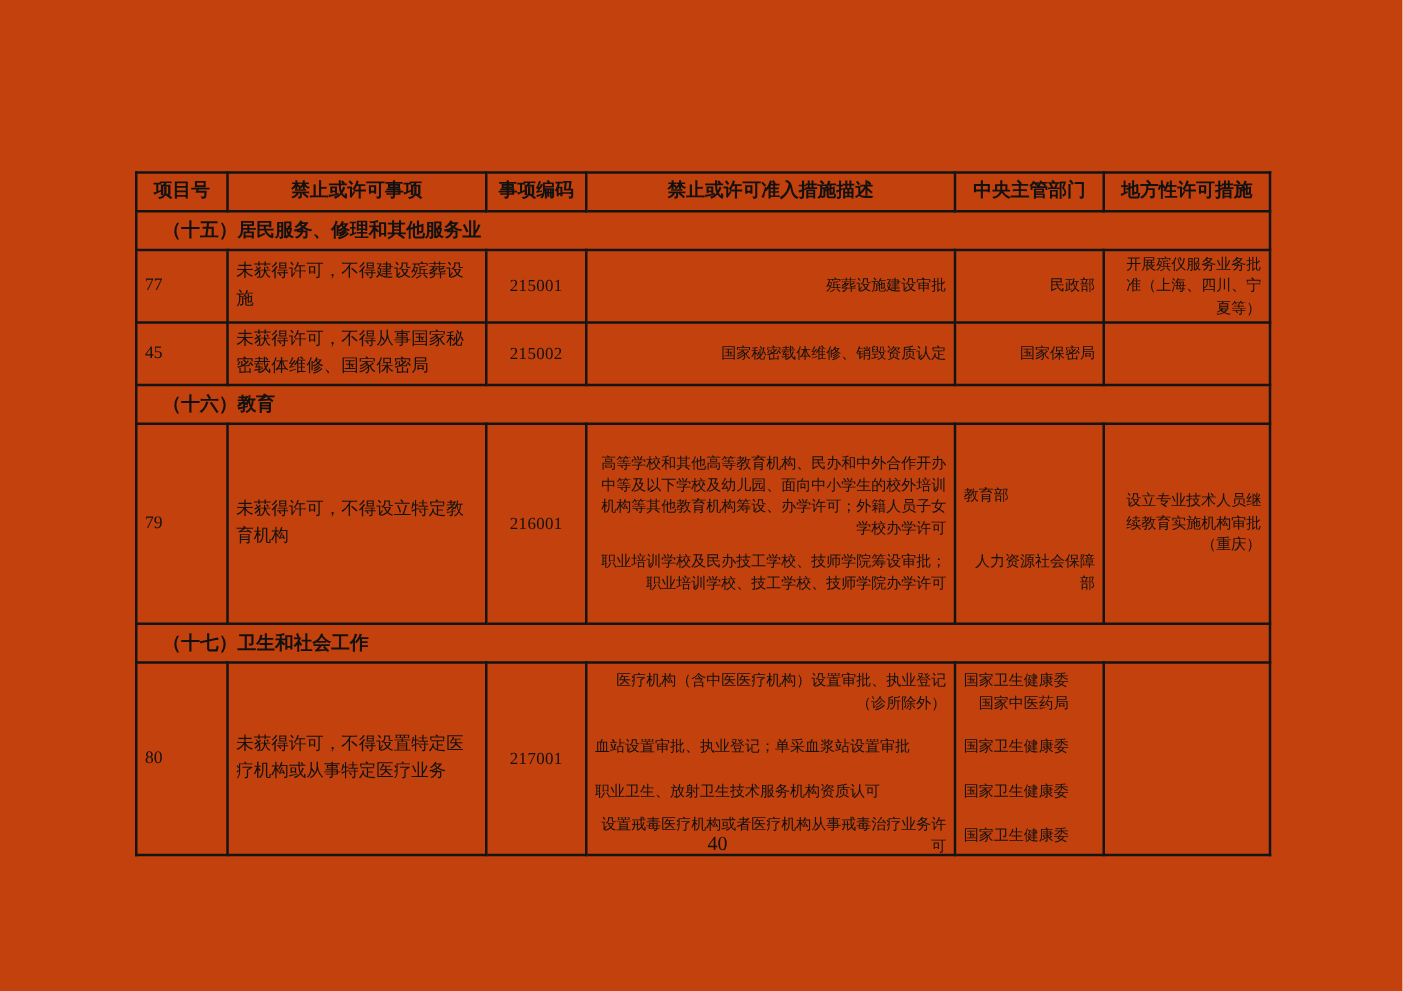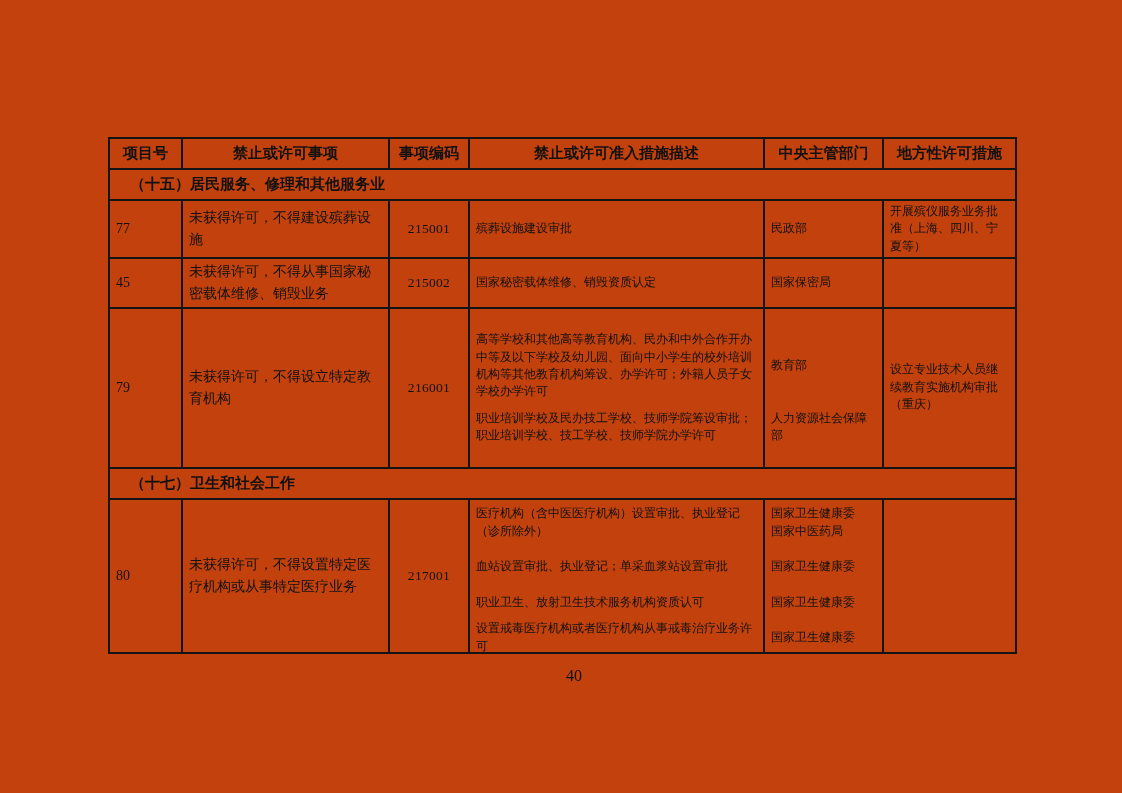--- a/index.html
+++ b/index.html
@@ -37,21 +37,21 @@
     font-size: 15px;
     font-weight: bold;
     font-family: "Liberation Sans", "DejaVu Sans", sans-serif;
     text-align: left;
     padding-left: 20px;
   }
   td.c-no   { text-align: left; font-size: 14px; }
   td.c-matter { text-align: left; font-size: 14px; line-height: 1.55; padding: 4px 6px; }
   td.c-code { text-align: center; font-size: 13.5px; letter-spacing: .3px; }
   td.c-desc, td.c-dept, td.c-local {
-    font-size: 12px; line-height: 1.45; text-align: left; vertical-align: middle;
+    font-size: 12px; line-height: 1.45; text-align: right; vertical-align: middle;
   }
   td.c-local { white-space: normal; }
   .mlist {
     display: flex; flex-direction: column;
     justify-content: space-between;
     padding: 2px 0;
   }
   .m { display: flex; align-items: center; white-space: pre-line; }
   tr.r77 td { height: 54px; }
   tr.r78 td { height: 49px; }
@@ -106,27 +106,30 @@
       <td class="c-no">77</td>
       <td class="c-matter">未获得许可，不得建设殡葬设施</td>
       <td class="c-code">215001</td>
       <td class="c-desc">殡葬设施建设审批</td>
       <td class="c-dept">民政部</td>
       <td class="c-local">开展殡仪服务业务批准（上海、四川、宁夏等）</td>
     </tr>
 
     <tr class="r78">
       <td class="c-no">45</td>
-      <td class="c-matter">未获得许可，不得从事国家秘密载体维修、销毁业务</td>
+      <td class="c-matter">未获得许可，不得从事国家秘密载体维修、国家保密局</td>
       <td class="c-code">215002</td>
       <td class="c-desc">国家秘密载体维修、销毁资质认定</td>
       <td class="c-dept">国家保密局</td>
       <td class="c-local"></td>
     </tr>
 
+    <tr class="section">
+      <td colspan="6">（十六）教育</td>
+    </tr>
 
     <tr class="r79">
       <td class="c-no">79</td>
       <td class="c-matter">未获得许可，不得设立特定教育机构</td>
       <td class="c-code">216001</td>
       <td class="c-desc">
         <div class="mlist">
           <div class="m m-0">高等学校和其他高等教育机构、民办和中外合作开办中等及以下学校及幼儿园、面向中小学生的校外培训机构等其他教育机构筹设、办学许可；外籍人员子女学校办学许可</div>
           <div class="m m-1">职业培训学校及民办技工学校、技师学院筹设审批；职业培训学校、技工学校、技师学院办学许可</div>
         </div>

